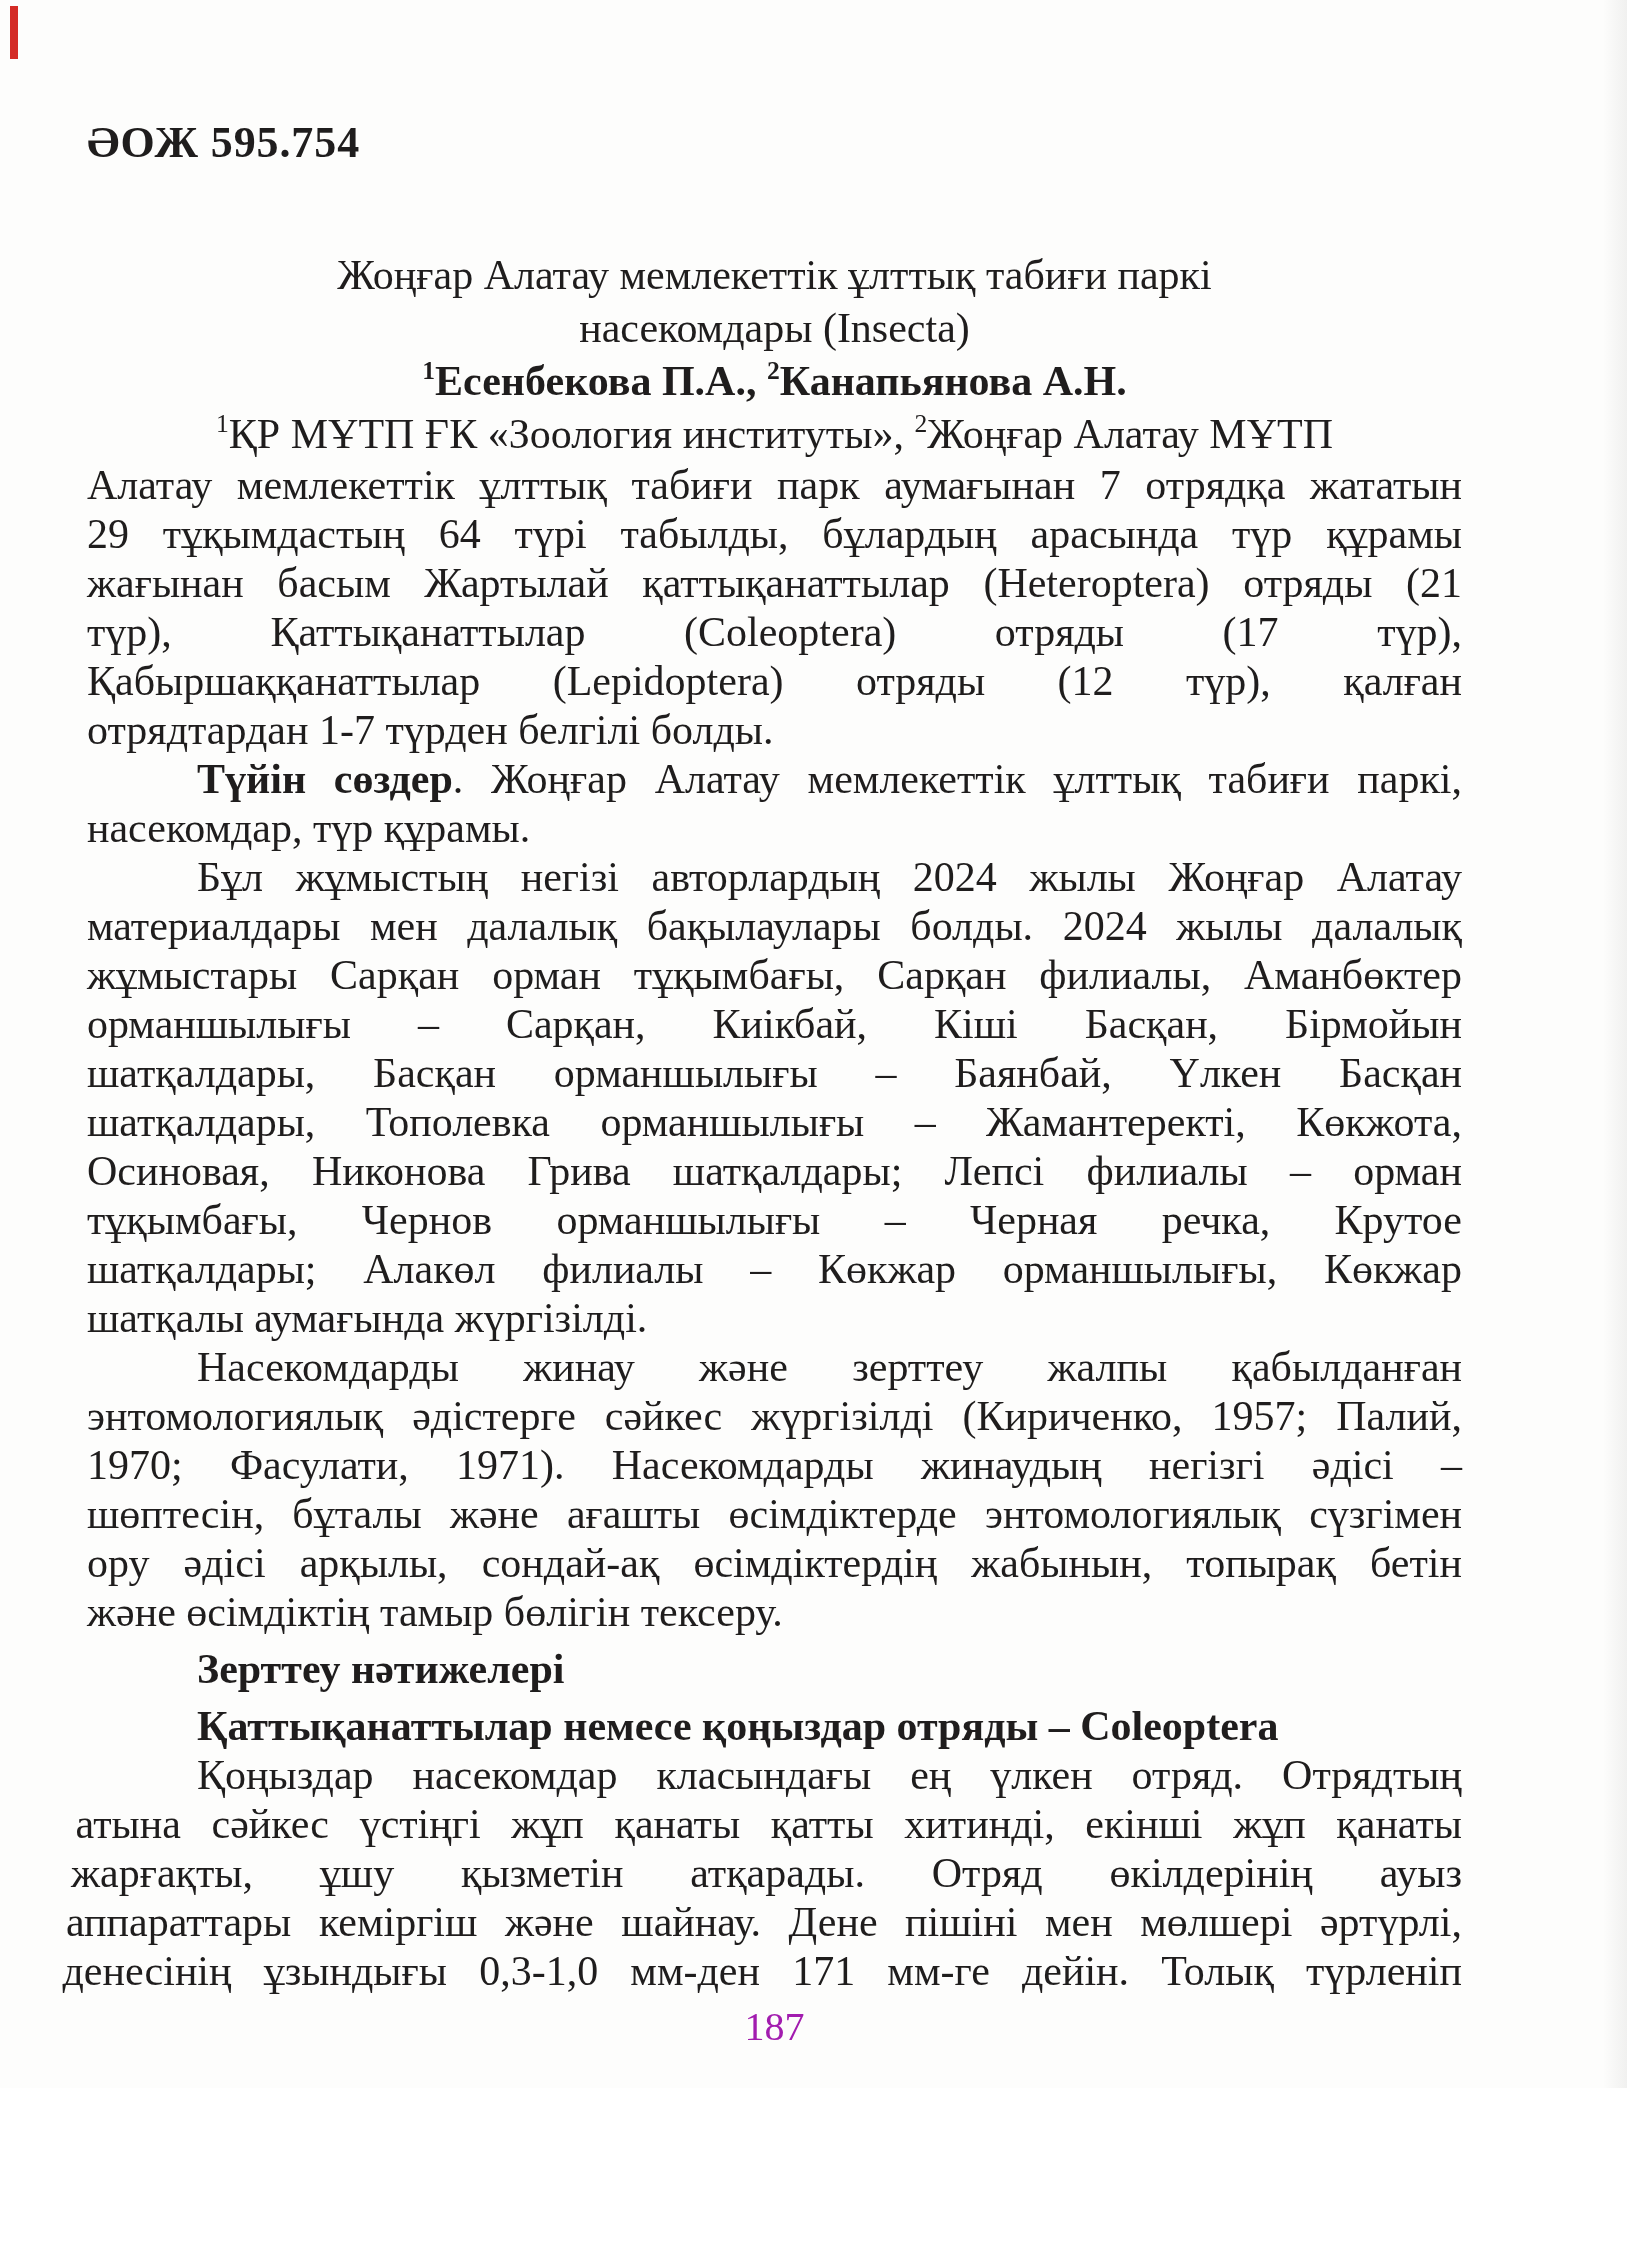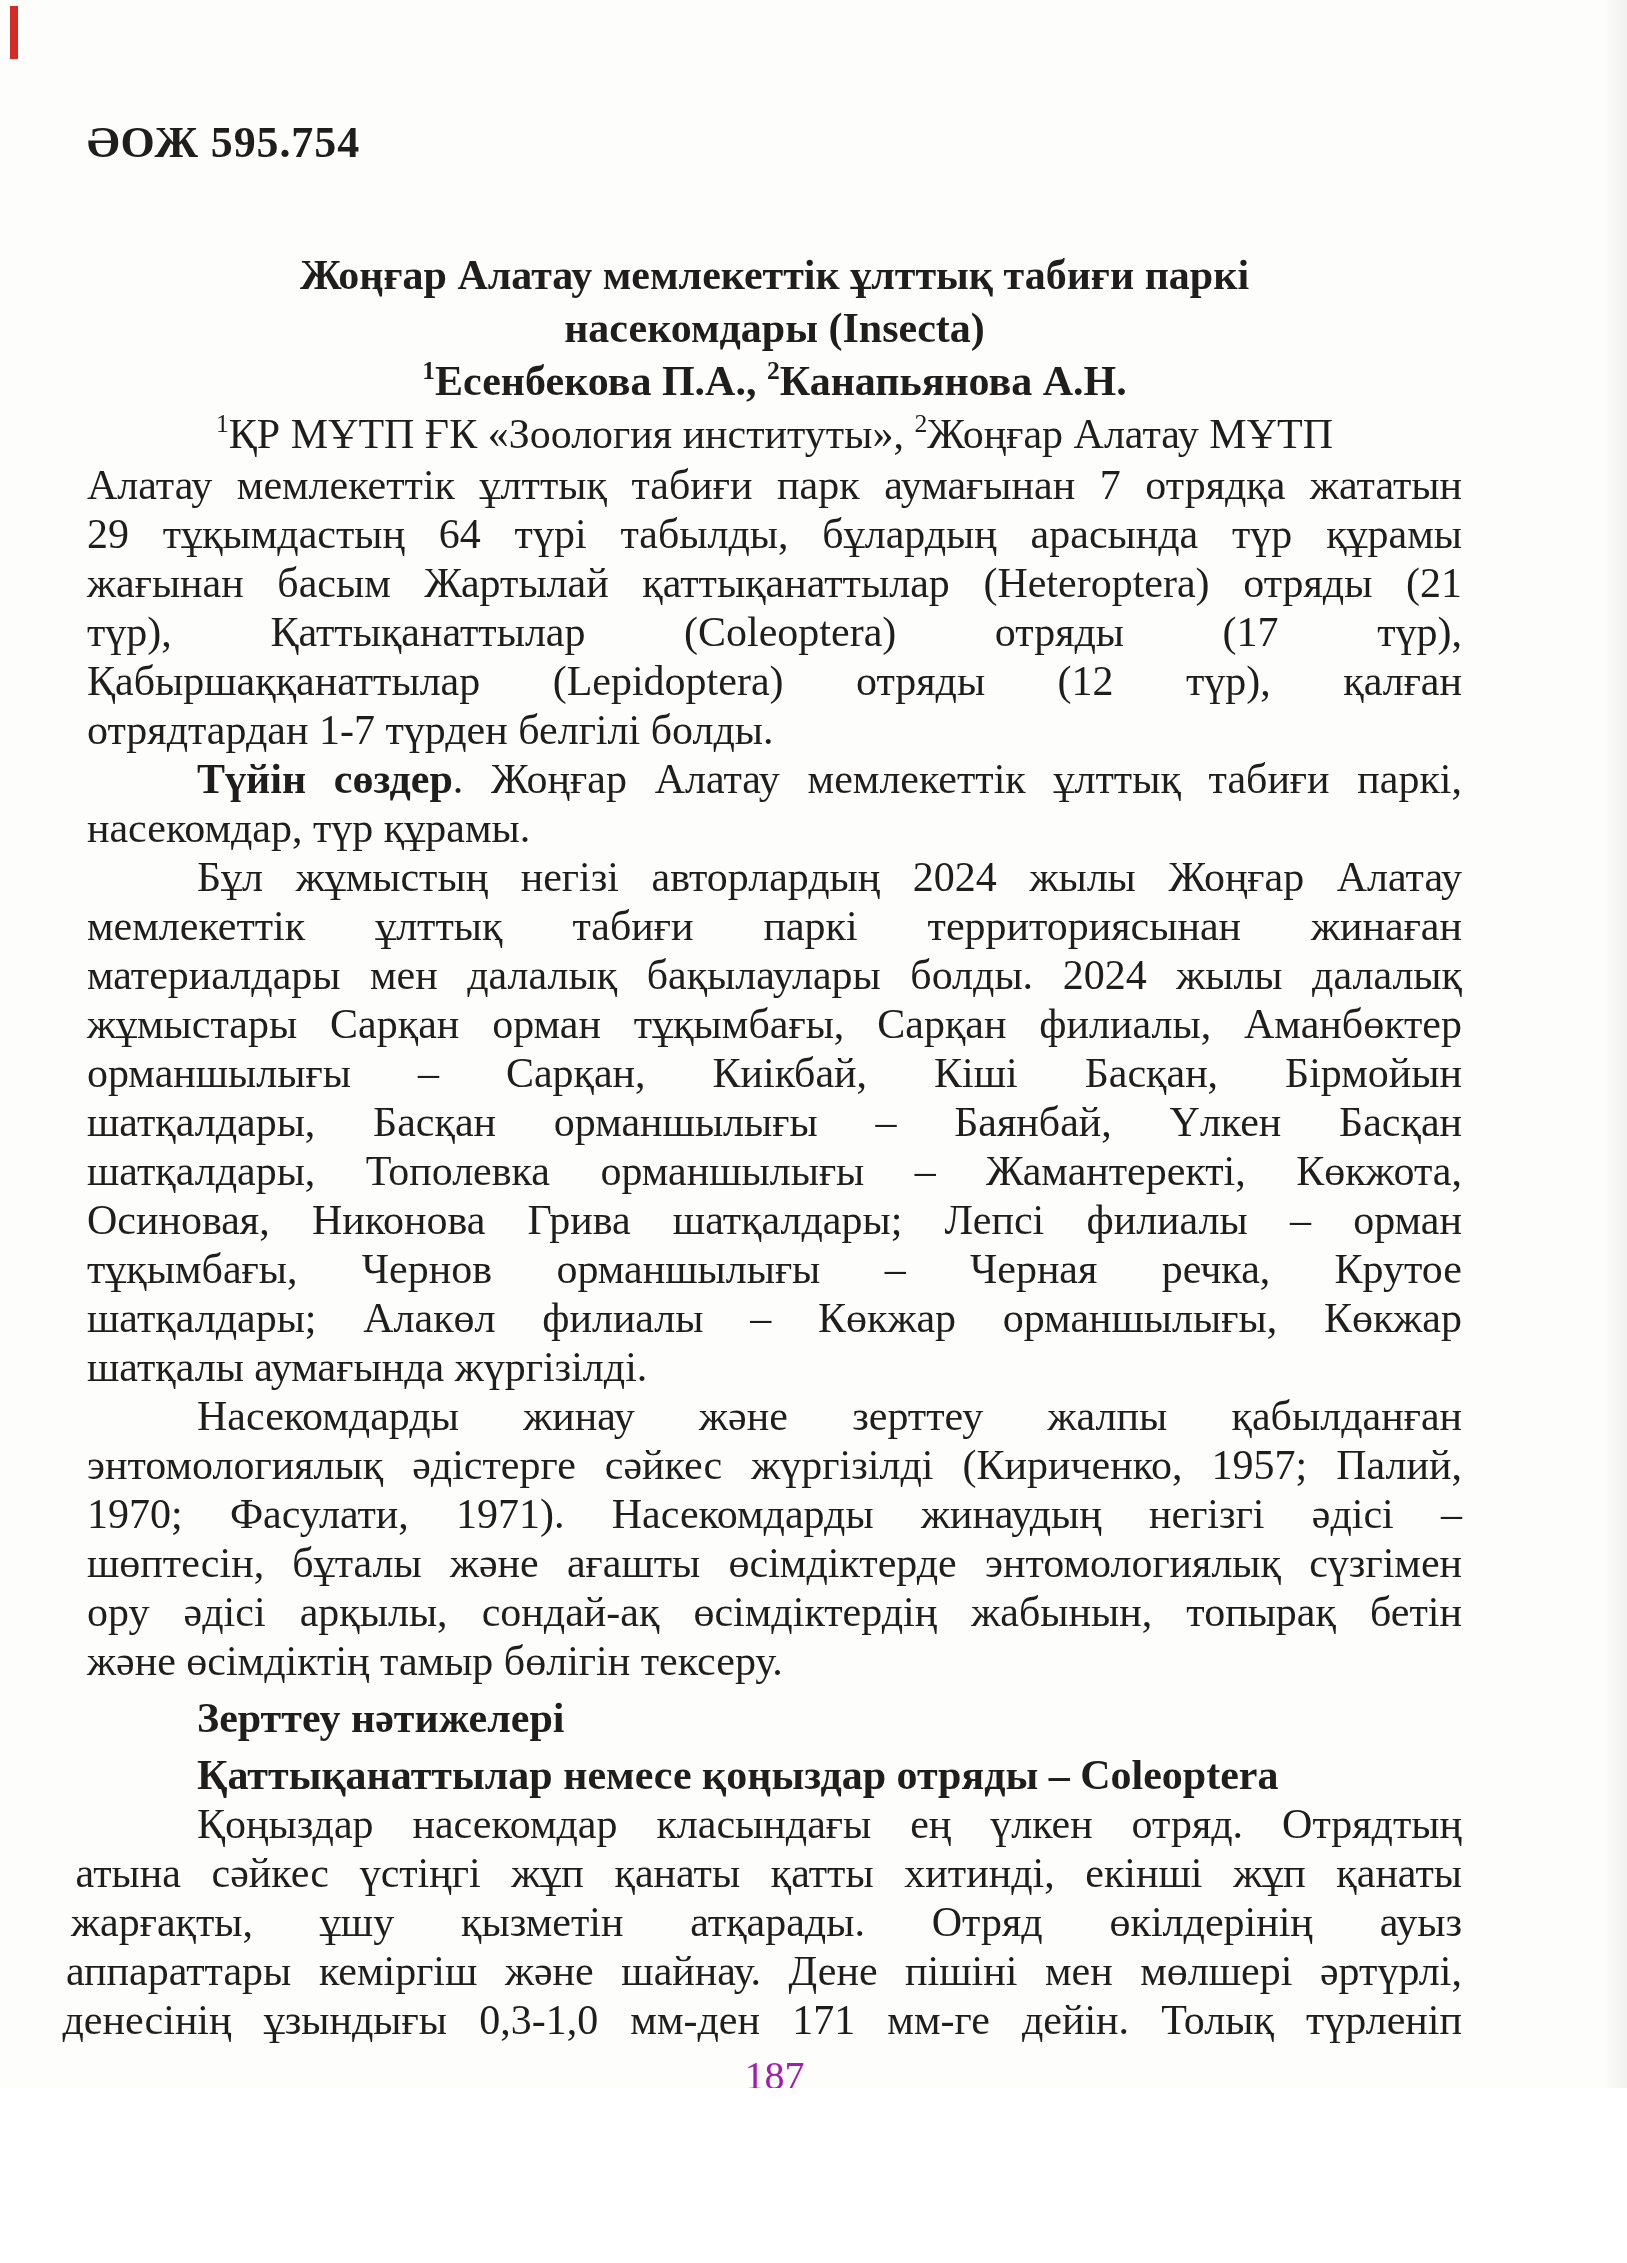--- a/index.html
+++ b/index.html
@@ -28,21 +28,21 @@
     line-height: 49px;
     font-weight: bold;
     letter-spacing: 0.9px;
   }
   .title-block {
     margin-top: 82px;
     text-align: center;
     font-size: 42px;
     line-height: 53px;
   }
-  .title-line { font-weight: bold; }
+  .title-line { font-weight: normal; }
   .authors-line { font-weight: bold; }
   .affiliation-line { font-weight: normal; }
   .sup {
     font-size: 25.6px;
     position: relative;
     top: -16px;
     line-height: 0;
   }
   .body-text {
     font-size: 42px;
@@ -127,21 +127,20 @@
           <div class="line j">түр), Қаттықанаттылар (Coleoptera) отряды (17 түр),</div>
           <div class="line j">Қабыршаққанаттылар (Lepidoptera) отряды (12 түр), қалған</div>
           <div class="line">отрядтардан 1-7 түрден белгілі болды.</div>
         </div>
         <div class="para">
           <div class="line j ind"><b>Түйін сөздер</b>. Жоңғар Алатау мемлекеттік ұлттық табиғи паркі,</div>
           <div class="line">насекомдар, түр құрамы.</div>
         </div>
         <div class="para">
           <div class="line j ind">Бұл жұмыстың негізі авторлардың 2024 жылы Жоңғар Алатау</div>
-          <div class="line j">мемлекеттік ұлттық табиғи паркі территориясынан жинаған</div>
           <div class="line j">материалдары мен далалық бақылаулары болды. 2024 жылы далалық</div>
           <div class="line j">жұмыстары Сарқан орман тұқымбағы, Сарқан филиалы, Аманбөктер</div>
           <div class="line j">орманшылығы – Сарқан, Киікбай, Кіші Басқан, Бірмойын</div>
           <div class="line j">шатқалдары, Басқан орманшылығы – Баянбай, Үлкен Басқан</div>
           <div class="line j">шатқалдары, Тополевка орманшылығы – Жамантеректі, Көкжота,</div>
           <div class="line j">Осиновая, Никонова Грива шатқалдары; Лепсі филиалы – орман</div>
           <div class="line j">тұқымбағы, Чернов орманшылығы – Черная речка, Крутое</div>
           <div class="line j">шатқалдары; Алакөл филиалы – Көкжар орманшылығы, Көкжар</div>
           <div class="line">шатқалы аумағында жүргізілді.</div>
         </div>

